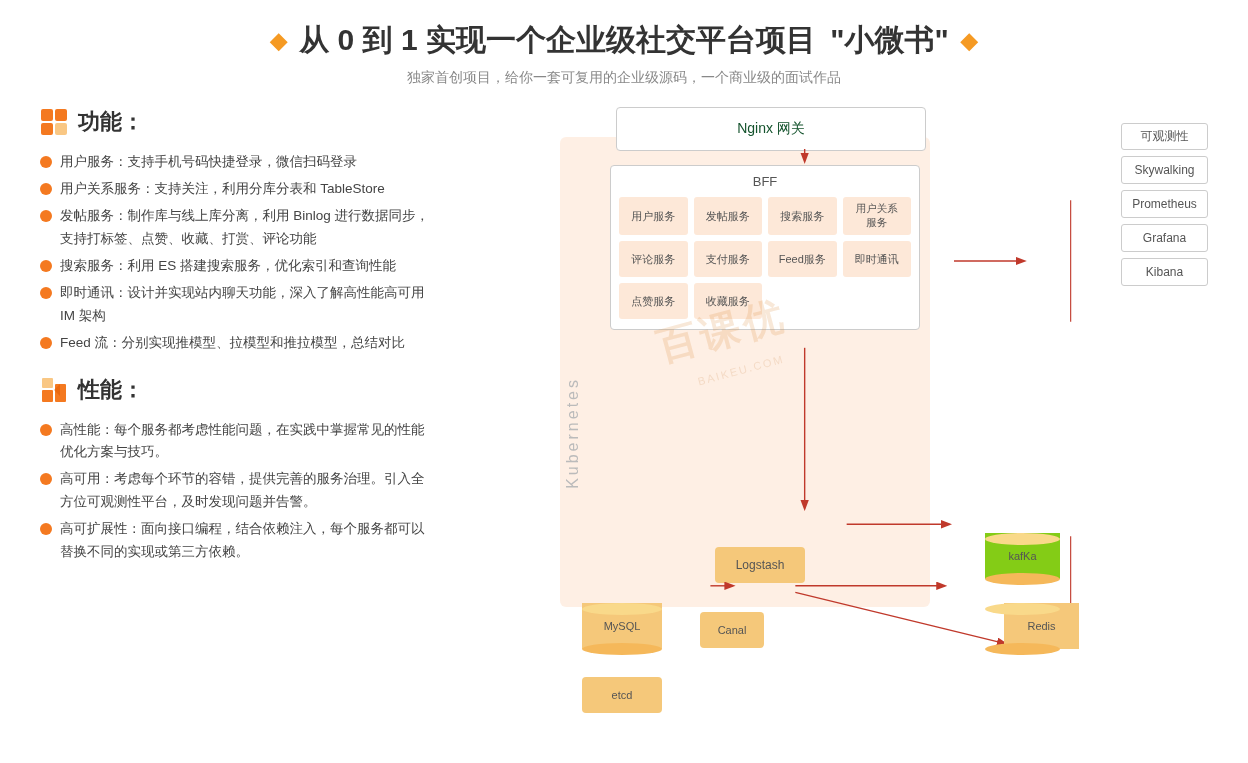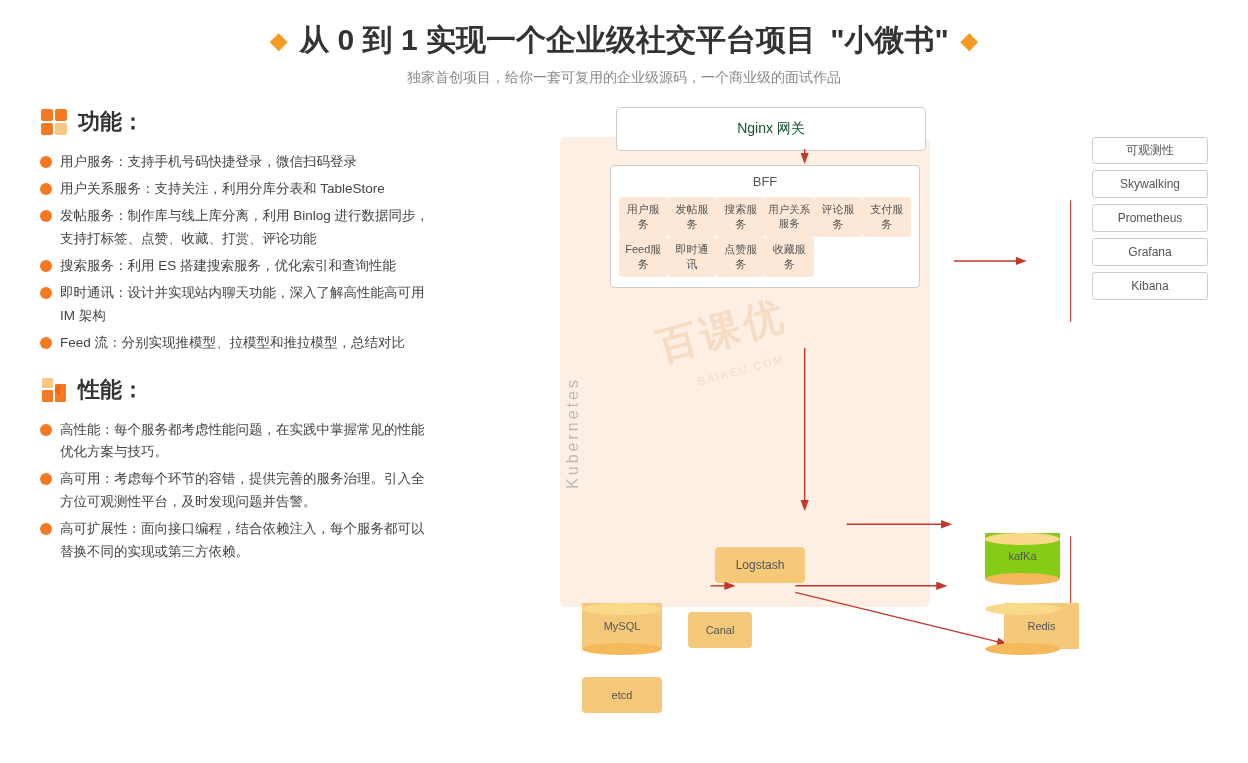--- a/index.html
+++ b/index.html
@@ -137,22 +137,22 @@
       padding: 8px 8px 10px;
     }
     .bff-label {
       text-align: center;
       font-size: 13px;
       color: #555;
       margin-bottom: 8px;
     }
     .service-grid {
       display: grid;
-      grid-template-columns: repeat(6, 1fr);
-      gap: 0;
+      grid-template-columns: repeat(4, 1fr);
+      gap: 6px;
     }
     .service-cell {
       background: #fde8d8;
       border-radius: 3px;
       padding: 5px 3px;
       text-align: center;
       font-size: 11px;
       color: #555;
       min-height: 36px;
       display: flex;
@@ -171,22 +171,22 @@
       display: flex;
       align-items: center;
       justify-content: center;
       font-size: 12px;
       color: #555;
     }
     
     .obs-panel {
       position: absolute;
       right: 0;
-      top: 30px;
-      width: 116px;
+      top: 16px;
+      width: 87px;
     }
     .obs-label {
       text-align: center;
       font-size: 12px;
       color: #555;
       margin-bottom: 6px;
       border: 1.5px solid #ccc;
       border-radius: 3px;
       padding: 4px;
       background: #fff;
@@ -338,21 +338,21 @@
         <div style="position:absolute;left:22px;top:490px;">
           <div style="width:80px;position:relative;">
             <div style="width:80px;height:12px;background:#f9d98a;border-radius:50%;position:absolute;top:0;left:0;z-index:2;"></div>
             <div style="width:80px;height:46px;background:#f5c87a;margin-top:6px;display:flex;align-items:center;justify-content:center;font-size:11px;color:#555;position:relative;z-index:1;">
               <span>MySQL</span>
             </div>
             <div style="width:80px;height:12px;background:#f5b85a;border-radius:50%;position:absolute;bottom:-6px;left:0;z-index:2;"></div>
           </div>
         </div>
 
-        <div style="position:absolute;left:128px;top:505px;width:64px;height:36px;background:#f5c87a;border-radius:4px;display:flex;align-items:center;justify-content:center;font-size:11px;color:#555;">
+        <div style="position:absolute;left:140px;top:505px;width:64px;height:36px;background:#f5c87a;border-radius:4px;display:flex;align-items:center;justify-content:center;font-size:11px;color:#555;">
           <span>Canal</span>
         </div>
 
         <div style="position:absolute;right:148px;top:490px;">
           <div style="width:75px;position:relative;">
             <div style="width:75px;height:12px;background:#f9d98a;border-radius:50%;position:absolute;top:0;left:0;z-index:2;"></div>
             <div style="width:75px;height:46px;background:#f5c87a;margin-top:6px;display:flex;align-items:center;justify-content:center;font-size:11px;color:#555;position:relative;z-index:1;margin-left:19px;">
               <span>Redis</span>
             </div>
             <div style="width:75px;height:12px;background:#f5b85a;border-radius:50%;position:absolute;bottom:-6px;left:0;z-index:2;"></div>

